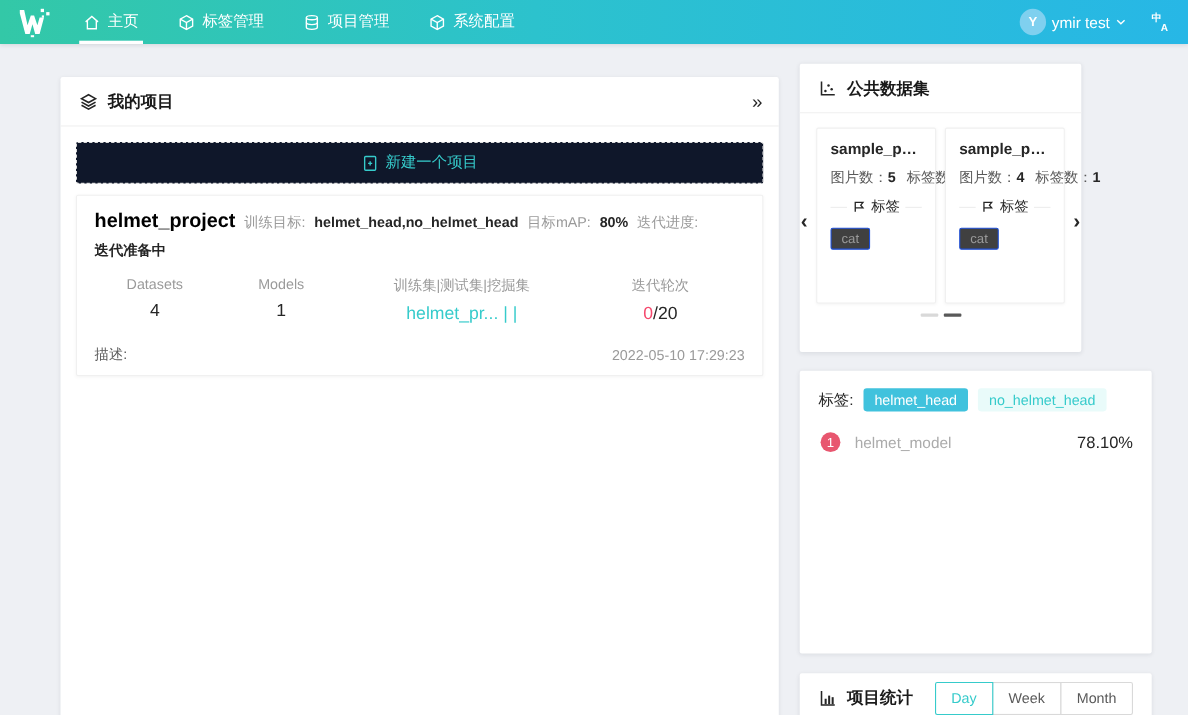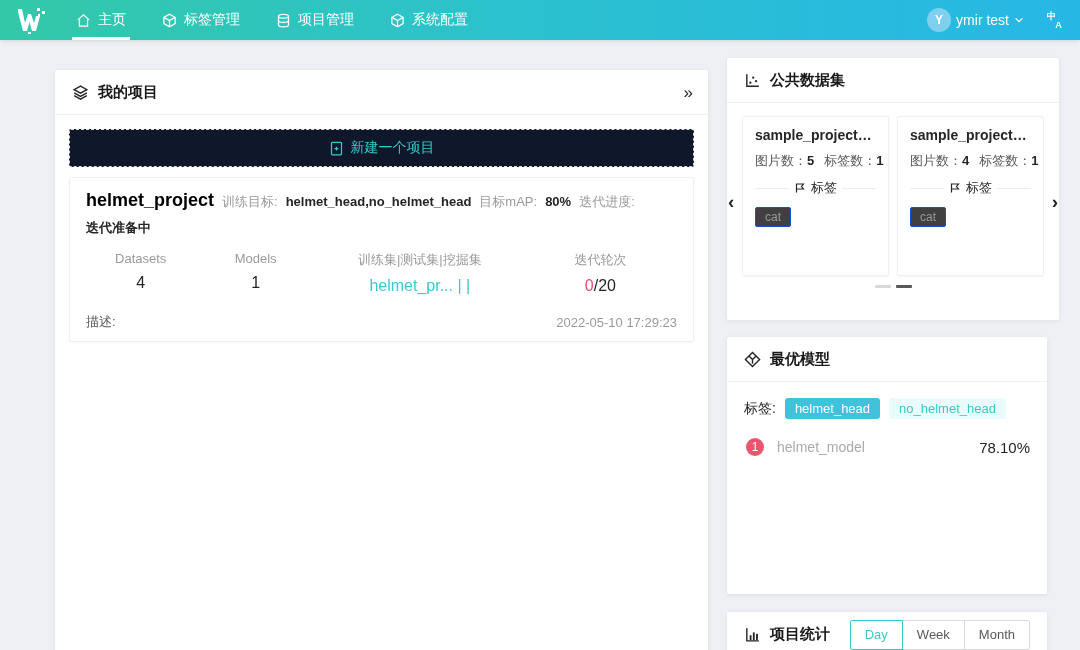--- a/index.html
+++ b/index.html
@@ -77,21 +77,21 @@
   }
   .stat-label { font-size:13px; color:#9a9a9a; }
   .stat-value { font-size:16px; color:#262626; margin-top:8px; }
   .stat-link { color:#36cbcb; cursor:pointer; }
   .iter-current { color:#f5486d; }
   .pc-bottom { display:flex; justify-content:space-between; margin-top:18px; align-items:center; }
   .pc-desc { font-size:13px; color:#595959; }
   .pc-time { font-size:13px; color:#9a9a9a; }
 
   
-  .public-datasets { left:727px; top:58px; width:332px; height:262px; }
+  .public-datasets { left:727px; top:58px; width:256px; height:262px; }
   .pd-body { position:relative; padding:13px 15px 0; }
   .pd-cards { display:flex; gap:8px; }
   .ds-card {
     flex:1; min-width:0; height:160px; border:1px solid #f0f0f0; border-radius:2px;
     box-shadow:0 1px 3px rgba(0,0,0,.04); padding:10px 12px; cursor:pointer; background:#fff;
   }
   .ds-title {
     font-size:14px; font-weight:bold; color:#262626;
     white-space:nowrap; overflow:hidden; text-overflow:ellipsis;
   }
@@ -326,29 +326,20 @@
       <span class="car-arrow car-left">‹</span>
       <span class="car-arrow car-right">›</span>
       <div class="car-dots">
         <span class="car-dot"></span>
         <span class="car-dot active"></span>
       </div>
     </div>
   </div>
 
   <div class="panel best-models">
-    <div class="panel-header">
-      <span class="hicon">
-        <svg width="17" height="17" viewBox="0 0 24 24" fill="none" stroke="#262626" stroke-width="2">
-            <path d="M12 2 L22 12 L12 22 L2 12 Z"></path>
-            <path d="M7 7 L12 12 L17 7 M12 12 V18"></path>
-          </svg>
-      </span>
-      <span class="panel-title">最优模型</span>
-    </div>
     <div class="bm-body">
       <div class="bm-tagsrow">
         <span class="bm-tagslabel">标签:</span>
         <span class="chip-solid">helmet_head</span>
         <span class="chip-light">no_helmet_head</span>
       </div>
       <div class="bm-modelrow">
         <span class="rank-badge">1</span>
         <span class="bm-name">helmet_model</span>
         <span class="bm-map">78.10%</span>

